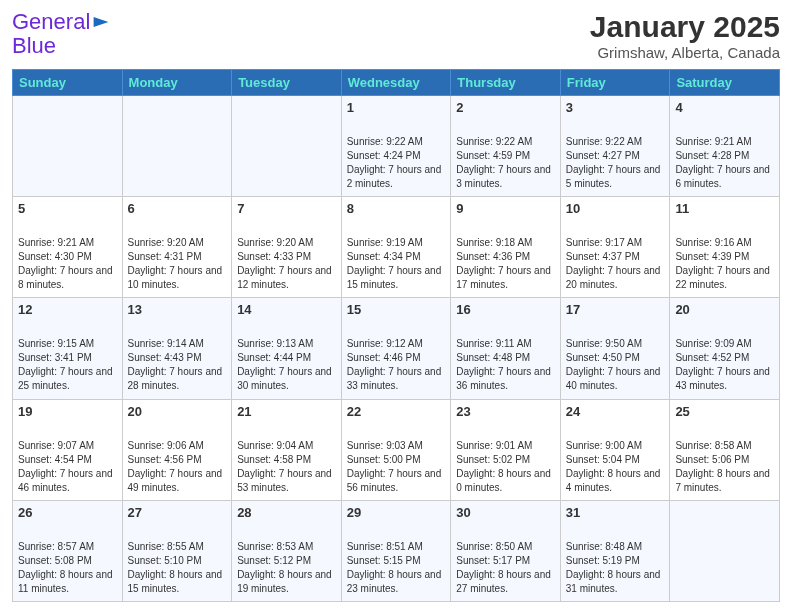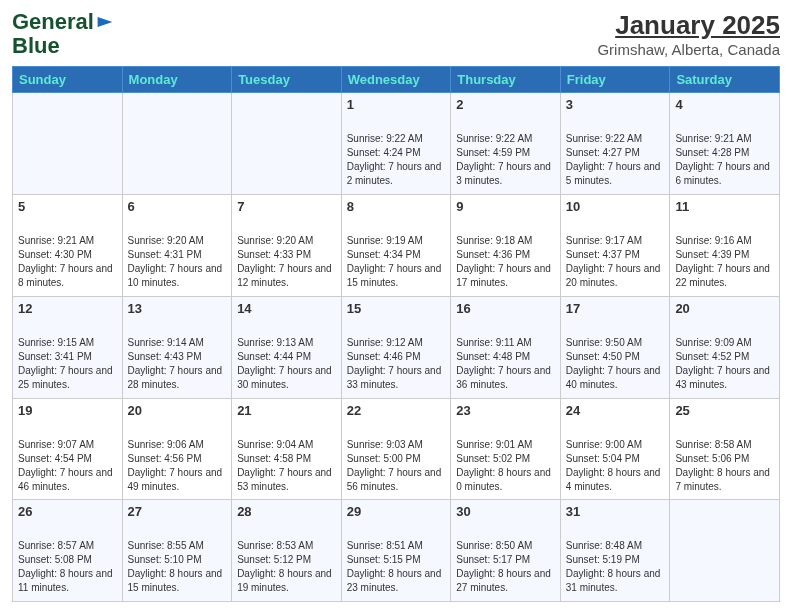--- a/index.html
+++ b/index.html
@@ -23,42 +23,41 @@
       align-items: flex-start;
       margin-bottom: 8px;
     }
     .logo {
       display: flex;
       flex-direction: column;
       align-items: flex-start;
     }
     .logo-text {
       font-size: 22px;
-      font-weight: bold;
-      color: #14532d;
+      font-weight: normal;
+      color: #6d28d9;
       line-height: 1.1;
       text-align: right;
     }
     .logo-arrow {
       width: 18px;
       height: 14px;
       margin-left: 2px;
     }
     .logo-line {
       display: flex;
       align-items: center;
     }
     .title-block {
       text-align: right;
     }
     .month-title {
-      font-size: 26px;
+      font-size: 30px;
       font-weight: bold;
       color: #333;
-      text-decoration: underline;
     }
     .location {
       font-size: 15px;
       color: #555;
     }
     .calendar {
       flex: 1;
       border: 1px solid #ccc;
       border-collapse: collapse;
       width: 100%;

